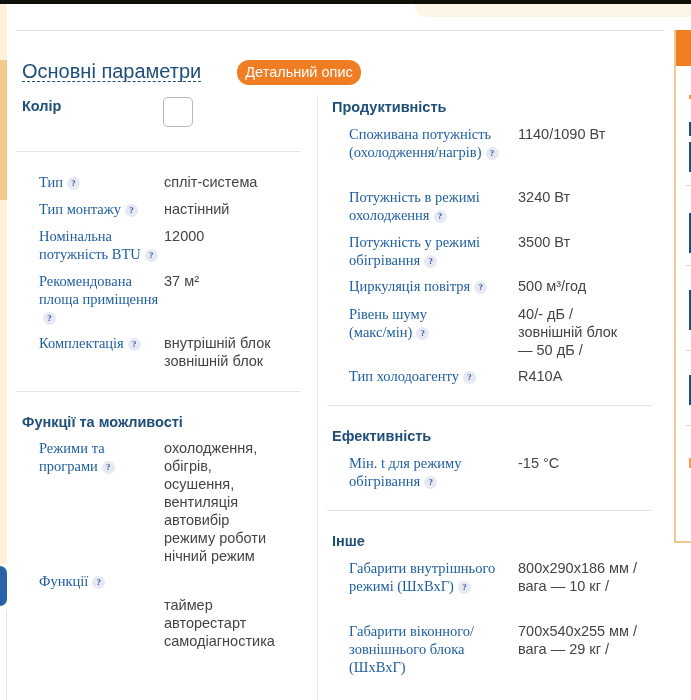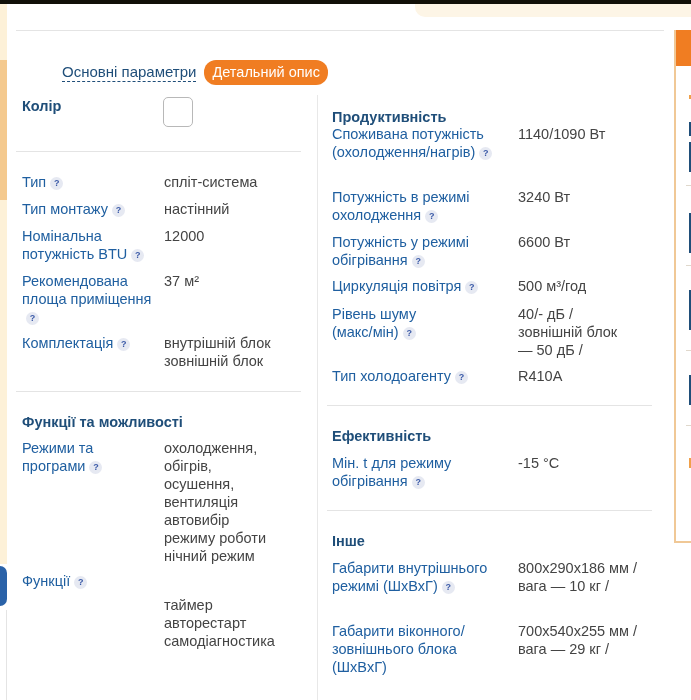--- a/index.html
+++ b/index.html
@@ -10,31 +10,31 @@
     .top-banner { position: absolute; left: 415px; top: 4px; width: 276px; height: 13px; background: #fdf5e6; border-bottom-left-radius: 10px; }
 
     .left-strip-a { position: absolute; left: 0; top: 4px; width: 7px; height: 560px; background: #fdf1d8; }
     .left-strip-b { position: absolute; left: 0; top: 60px; width: 7px; height: 140px; background: #f4c98e; }
     .left-strip-tab { position: absolute; left: 0; top: 566px; width: 7px; height: 40px; background: #2a62a8; border-top-right-radius: 7px; border-bottom-right-radius: 7px; }
     .left-strip-line { position: absolute; left: 6px; top: 610px; width: 1px; height: 90px; background: #e4e4e4; }
 
     .top-divider { position: absolute; left: 16px; top: 30px; width: 648px; height: 1px; background: #e4e4e4; }
 
     .tabs { position: absolute; left: 22px; top: 59px; height: 26px; display: flex; align-items: center; gap: 8px; }
-    .tab-basic { font-size: 15px; color: #1f4e79; border-bottom: 1px dashed #1f4e79; line-height: 17px; padding-bottom: 1px; cursor: pointer; margin-left: 40px; }
-    .tab-detail { font-size: 14.5px; color: #ffffff; background: #f07d22; border-radius: 12px; padding: 4px 8px; line-height: 17px; cursor: pointer; }
+    .tab-basic { font-size: 20px; color: #1f4e79; border-bottom: 1px dashed #1f4e79; line-height: 17px; padding-bottom: 1px; cursor: pointer; }
+    .tab-detail { font-size: 14.5px; color: #ffffff; background: #f07d22; border-radius: 12px; padding: 4px 8px; line-height: 17px; cursor: pointer; margin-left: 28px; }
 
     .col { position: absolute; top: 0; }
     .col-left { left: 22px; width: 280px; }
     .col-right { left: 332px; width: 322px; }
     .col-sep { position: absolute; left: 317px; top: 95px; width: 1px; height: 605px; background: #e8e8e8; }
 
     .section-title { position: absolute; font-size: 14.5px; font-weight: bold; color: #1f4e79; }
     .row { position: absolute; font-size: 14.5px; line-height: 18px; }
-    .row .label { position: absolute; left: 0; color: #1f5fa0; }
+    .row .label { position: absolute; left: 17px; color: #1f5fa0; font-family: Liberation Serif, serif; }
     .row .value { position: absolute; color: #444444; }
     .col-left .row .value { left: 142px; width: 140px; }
     .col-right .row .value { left: 186px; width: 130px; }
     .col-left .row .label { width: 135px; }
     .col-right .row .label { width: 180px; }
 
     .help { display: inline-block; width: 13px; height: 13px; border-radius: 50%; background: #e6e9f2; color: #3c5ba8; font-size: 9px; font-weight: bold; text-align: center; line-height: 13px; margin-left: 4px; vertical-align: 1px; }
 
     .hr { position: absolute; height: 1px; background: #e4e4e4; }
 
@@ -102,33 +102,33 @@
   </div>
   <div class="row" style="top:572px;">
     <span class="label"><span>Функції</span><span class="help">?</span></span>
     <span class="value" style="width:128px;margin-top:24px;">таймер авторестарт самодіагностика</span>
   </div>
 </div>
 
 <div class="color-swatch"></div>
 
 <div class="col col-right">
-  <div class="section-title" style="top:109px;">Продуктивність</div>
+  <div class="section-title" style="top:99px;">Продуктивність</div>
 
   <div class="row" style="top:125px;">
     <span class="label"><span>Споживана потужність (охолодження/нагрів)</span><span class="help">?</span></span>
     <span class="value">1140/1090 Вт</span>
   </div>
   <div class="row" style="top:188px;">
     <span class="label" style="width:160px;"><span>Потужність в режимі охолодження</span><span class="help">?</span></span>
     <span class="value">3240 Вт</span>
   </div>
   <div class="row" style="top:233px;">
     <span class="label" style="width:160px;"><span>Потужність у режимі обігрівання</span><span class="help">?</span></span>
-    <span class="value">6600 Вт</span>
+    <span class="value">3500 Вт</span>
   </div>
   <div class="row" style="top:277px;">
     <span class="label"><span>Циркуляція повітря</span><span class="help">?</span></span>
     <span class="value">500 м³/год</span>
   </div>
   <div class="row" style="top:305px;">
     <span class="label" style="width:110px;"><span>Рівень шуму (макс/мін)</span><span class="help">?</span></span>
     <span class="value" style="width:115px;">40/- дБ / зовнішній блок — 50 дБ /</span>
   </div>
   <div class="row" style="top:367px;">

